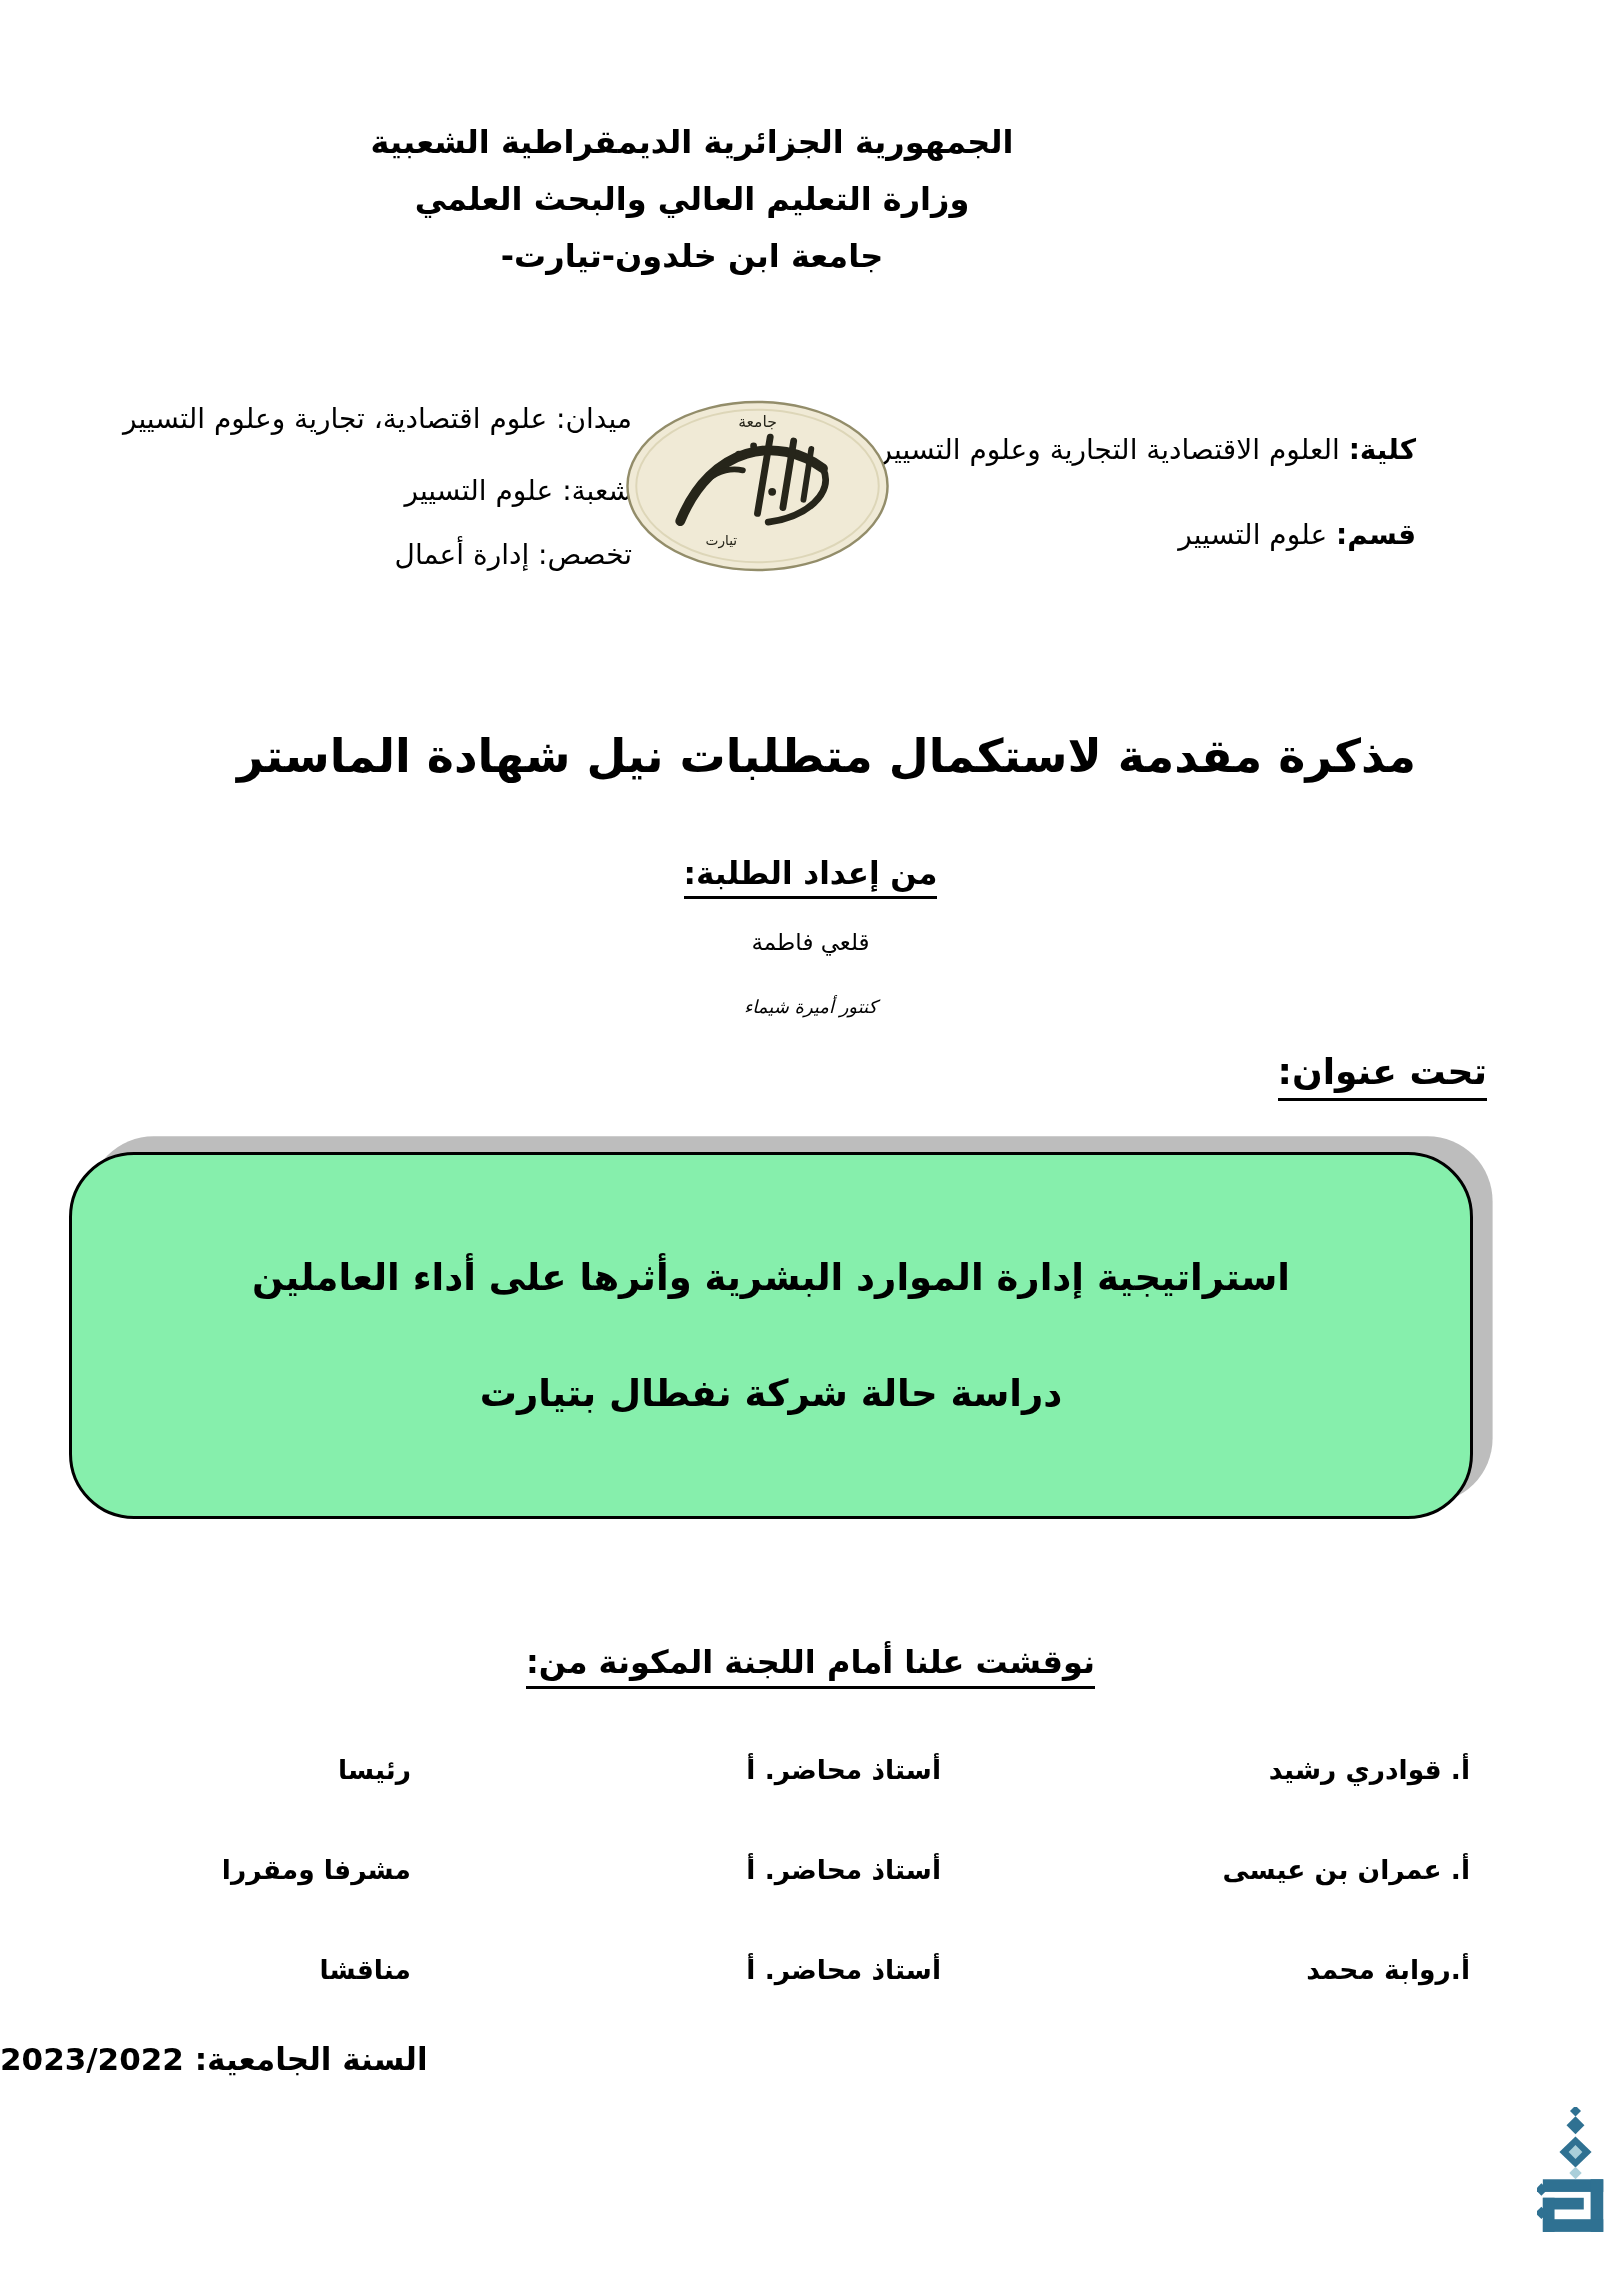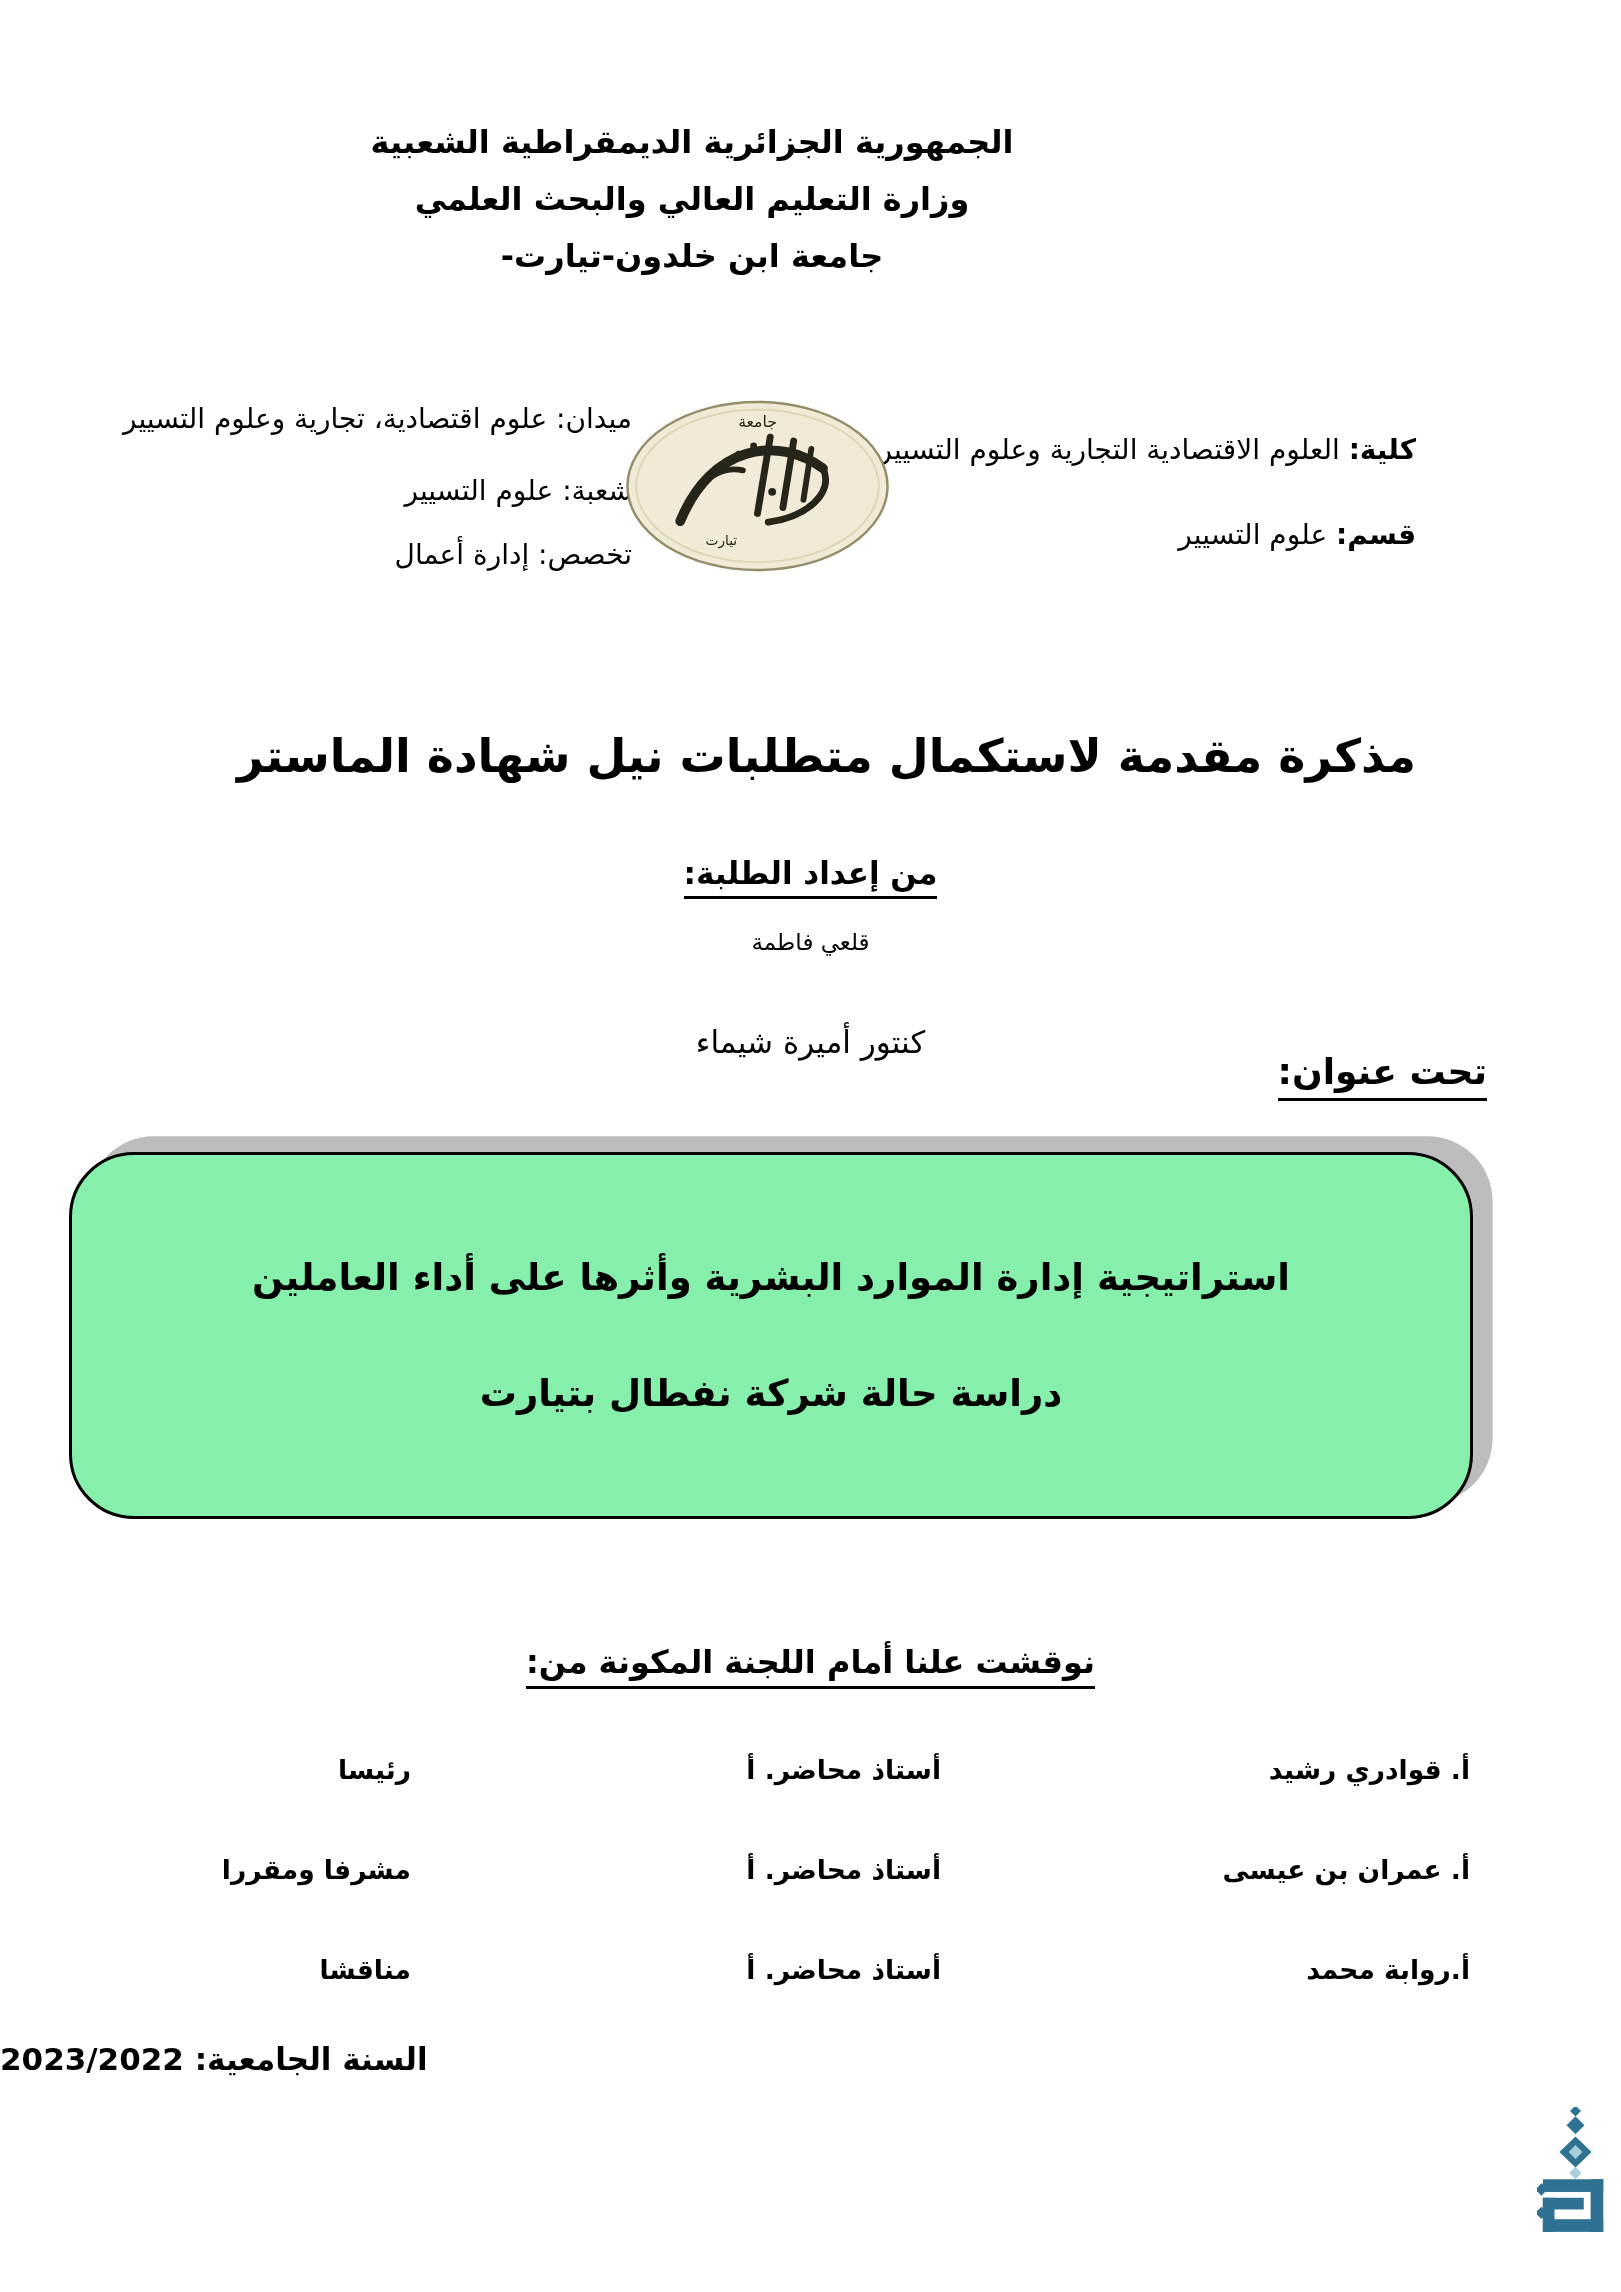--- a/index.html
+++ b/index.html
@@ -30,21 +30,21 @@
   
   .seal{position:absolute;left:623px;top:398px;}
 
   
   .main-title{top:729px;font-size:46px;font-weight:bold;margin-left:16px;}
 
   .prepared-wrap{top:855px;}
   .prepared{display:inline-block;font-size:31px;font-weight:bold;
             border-bottom:3.9px solid #000;padding-bottom:4.9px;}
   .student1{top:929px;font-size:23px;}
-  .student2{top:1024px;font-size:31px;}
+  .student2{top:996px;font-size:18px;font-style:italic;}
 
   .under-title{top:1051px;right:134px;font-size:36px;font-weight:bold;
                border-bottom:3.9px solid #000;padding-bottom:5.9px;}
 
   
   .title-box{
     left:69px;top:1152px;width:1398px;height:361px;background:#86efac;
     border:3.9px solid #000;border-radius:65px;
     box-shadow:19.6px -15.7px 0 0 #bdbdbd;
     display:flex;flex-direction:column;align-items:center;justify-content:center;

